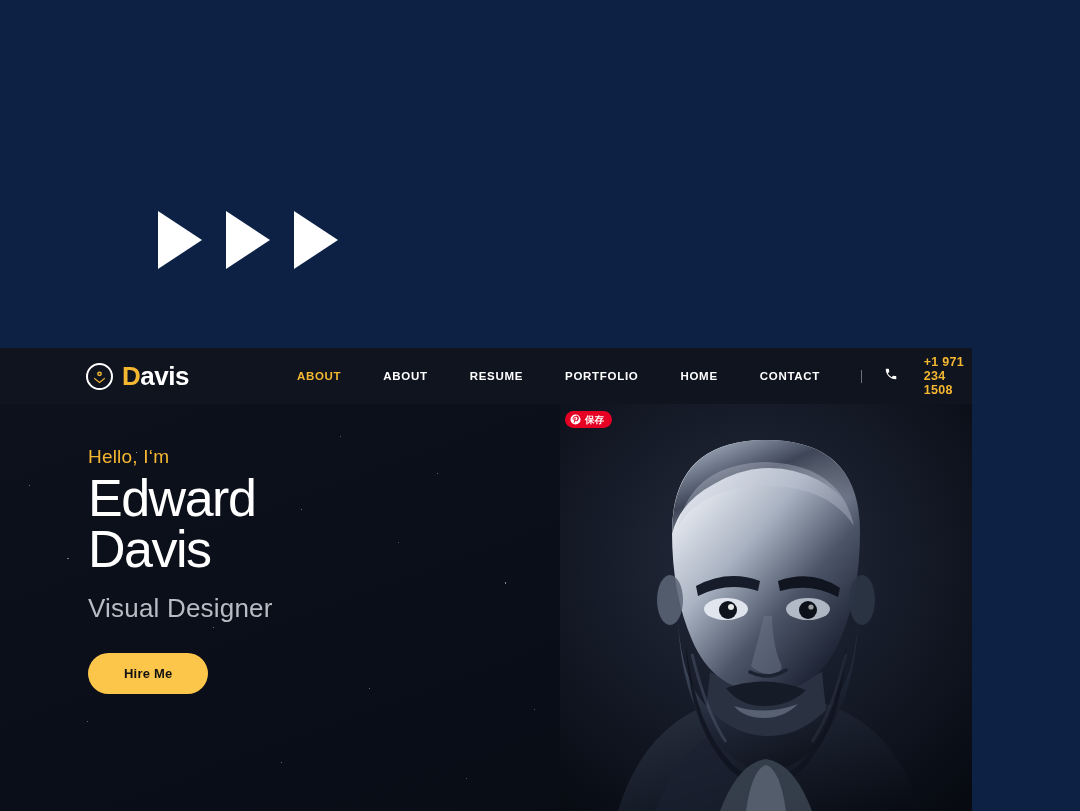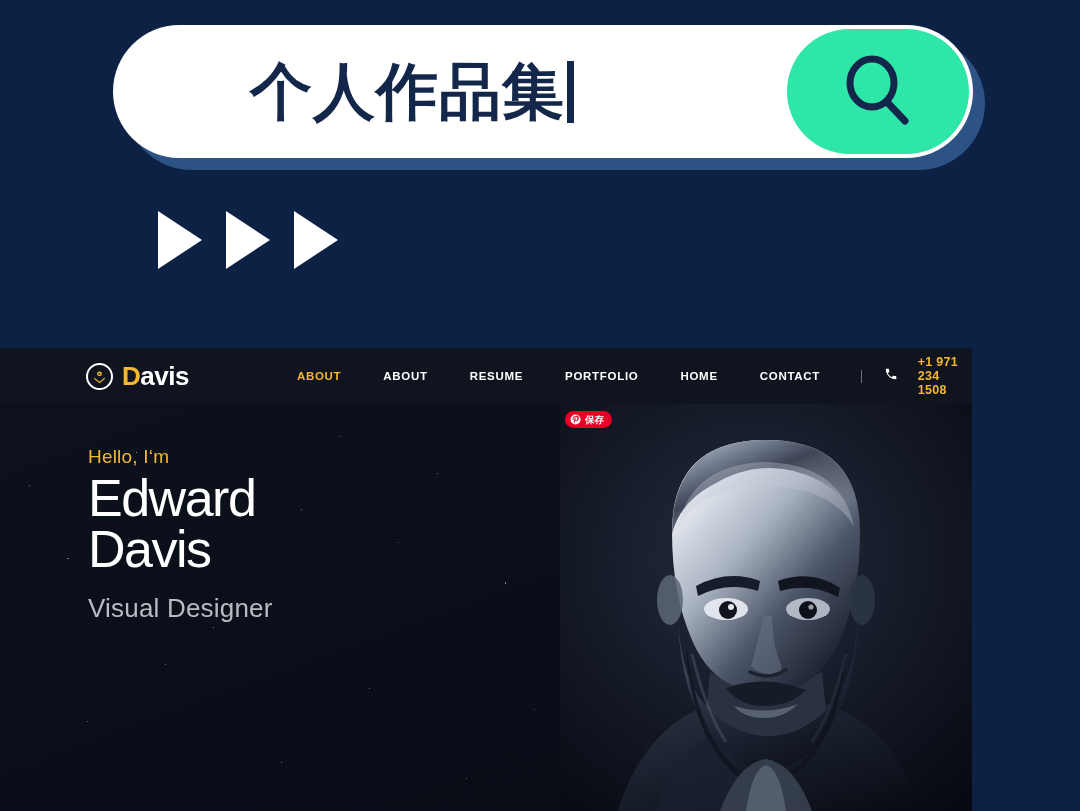--- a/index.html
+++ b/index.html
@@ -77,21 +77,21 @@
   #nav-links { display:flex; align-items:center; gap:0; margin-left:87px; }
   .nav-link {
     font-size:11.5px; font-weight:700; color:#ffffff;
     letter-spacing:0.7px; text-decoration:none; padding:0 21px;
     white-space:nowrap; cursor:pointer;
   }
   .nav-link.is-active { color:#f5b731; }
   #nav-divider {
     width:1px; height:13px; background:#6b6f7a; margin:0 22px 0 20px;
   }
-  #nav-phone { display:flex; align-items:center; gap:20px; }
+  #nav-phone { display:flex; align-items:center; gap:26px; }
   #nav-phone-number {
     font-size:12.5px; font-weight:700; color:#f5b731; letter-spacing:0.3px;
   }
 
   
   #hero { position:relative; height:407px; }
   #hero-bg {
     position:absolute; inset:0;
     background:
       radial-gradient(1.1px 1.1px at 14% 12%, rgba(255,255,255,.55) 50%, transparent 51%),
@@ -145,39 +145,20 @@
   #pin-save-label {
     font-size:9.5px; font-weight:700; color:#ffffff;
     font-family:"DejaVu Sans", sans-serif; line-height:1;
   }
 </style>
 </head>
 <body>
 
 <div id="stage">
 
-  <div id="search-widget">
-    <div id="search-shadow"></div>
-
-    <div id="search-bar">
-      <div id="search-text-wrap" title="搜索">
-        <span id="search-query">个人作品集</span>
-        <span id="search-caret"></span>
-      </div>
-
-      <button id="search-submit">
-        <span>
-          <svg width="82" height="82" viewBox="0 0 82 82" fill="none">
-            <ellipse cx="35" cy="32" rx="22" ry="24" stroke="#12274A" stroke-width="7"></ellipse>
-            <line x1="50" y1="51" x2="68" y2="70" stroke="#12274A" stroke-width="7" stroke-linecap="round"></line>
-          </svg>
-        </span>
-      </button>
-    </div>
-  </div>
 
   <div id="arrow-row">
     <span class="play-arrow"></span>
     <span class="play-arrow"></span>
     <span class="play-arrow"></span>
   </div>
 
   <div id="website-card">
 
     <nav id="site-nav">
@@ -218,20 +199,21 @@
     <section id="hero">
       <div id="hero-bg"></div>
 
       <div id="hero-copy">
         <div id="hero-greeting">Hello, I‘m</div>
         <div id="hero-name">
           <div>Edward</div>
           <div>Davis</div>
         </div>
         <div id="hero-role">Visual Designer</div>
+        <button id="hire-me-button">Hire Me</button>
       </div>
 
       <div id="hero-portrait">
         <svg viewBox="0 0 412 407" preserveAspectRatio="xMidYMid slice">
           <defs>
             <radialGradient id="bgGrad" cx="46%" cy="38%" r="78%">
               <stop offset="0%" stop-color="#252c3c"></stop>
               <stop offset="55%" stop-color="#141926"></stop>
               <stop offset="100%" stop-color="#070a11"></stop>
             </radialGradient>

